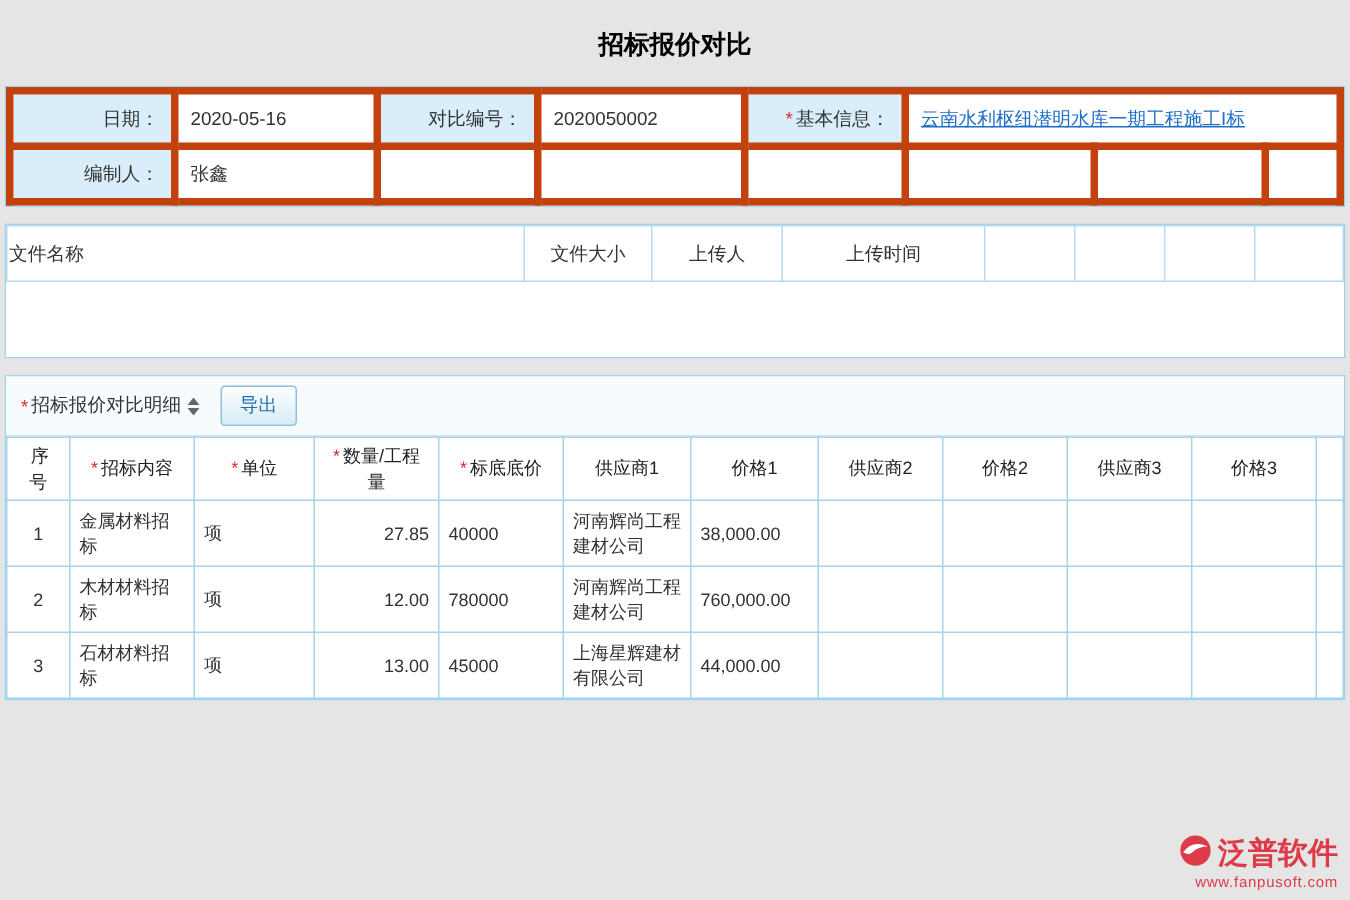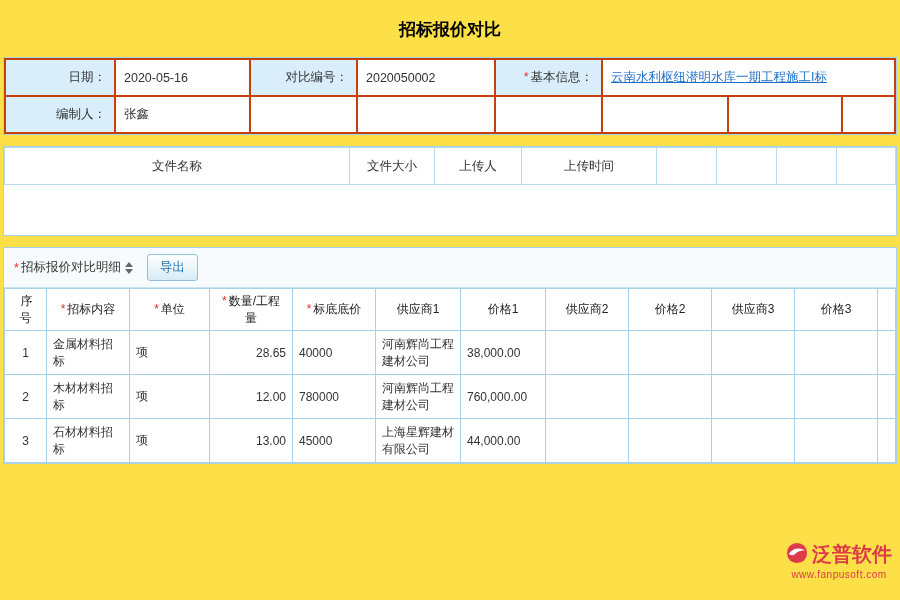--- a/index.html
+++ b/index.html
@@ -1,56 +1,56 @@
 <!DOCTYPE html>
 <html><head>
 <meta charset="utf-8">
 <style>
   * { box-sizing: border-box; }
   html,body { margin:0; padding:0; background:#fff; }
   body { font-family:"Liberation Sans","DejaVu Sans",sans-serif; font-size:12.5px; color:#333; }
-  .page { position:relative; width:900px; height:600px; overflow:hidden; background:#fde047; }
+  .page { position:relative; width:900px; height:600px; overflow:hidden; background:#e5e5e5; }
 
   .title { text-align:center; font-size:17px; font-weight:bold; color:#000; margin:0; padding:18px 0 16px; }
 
   .panel { margin:0 3px 11px; border:1px solid #a8d2e8; background:#fff; }
   .panel-header { background:#cce8f6; border-bottom:1px solid #a8d2e8; padding:5px 10px; color:#222; }
 
   table { border-collapse:collapse; width:100%; table-layout:fixed; }
-  .info-table td { border:2px solid #c2410c; height:37px; padding:0 8px; overflow:hidden; white-space:nowrap;margin-left:48px; }
+  .info-table td { border:5px solid #c2410c; height:37px; padding:0 8px; overflow:hidden; white-space:nowrap;margin-left:48px; }
   .info-table td.lbl { background:#d9eefa; text-align:right; }
   .info-table td.val { background:#fff; text-align:left; }
   .req { color:#e02b2b; margin-right:2px; }
   .link { color:#1e6fc8; text-decoration:underline; cursor:pointer; }
 
   .attach-bar { display:flex; align-items:center; gap:12px; }
   .batch-upload { background:#a9d6ee; color:#5b9bd0; border:1px solid #9ccae5; border-radius:3px;
                   padding:3px 9px; font-size:12px; font-family:inherit; cursor:pointer; }
   .attach-table th { border:1px solid #b7daee; height:37px; font-weight:normal; background:#fff; text-align:center; color:#333; }
-  .attach-table th.first { text-align:center; }
+  .attach-table th.first { text-align:left; }
   .attach-body { height:50px; background:#fff; }
 
   .details-bar { display:flex; align-items:center; padding:6px 10px; background:#f7fbfd; border-bottom:1px solid #cfe3ef; }
   .sort-icon { display:inline-flex; flex-direction:column; gap:2px; margin:0 6px 0 4px; cursor:pointer; }
   .tri-up { width:0; height:0; border-left:4px solid transparent; border-right:4px solid transparent; border-bottom:5px solid #666; }
   .tri-down { width:0; height:0; border-left:4px solid transparent; border-right:4px solid transparent; border-top:5px solid #666; }
   .export-btn { margin-left:8px; background:linear-gradient(#fdfefe,#d7ecf7); border:1px solid #8fc0de;
                 border-radius:3px; color:#1f6fae; padding:4px 12px; font-size:12.5px; font-family:inherit; cursor:pointer; }
 
   .details-table { font-size:12px; }
   .details-table th, .details-table td { border:1px solid #a8d2e8; }
   .details-table th { height:42px; font-weight:normal; text-align:center; padding:2px 8px; color:#222; background:#fff; }
   .details-table td { height:44px; background:#fff; padding:2px 6px; }
   .c-seq   { text-align:center; }
   .c-left  { text-align:left; padding-left:8px; }
   .c-qty   { text-align:right; padding-right:20px; }
   .c-price { text-align:left; padding-left:12px; }
   .c-sup   { text-align:left; line-height:1.35;margin-top:47px; }
 
-  .footer-logo { position:absolute; right:8px; bottom:20px; text-align:center; }
+  .footer-logo { position:absolute; right:8px; bottom:6px; text-align:right; }
   .brand-row { display:flex; align-items:center; justify-content:center; gap:4px; }
   .brand { font-size:20px; font-weight:bold; color:#dd3b4a; }
   .site { font-size:10px; color:#dd3b4a; letter-spacing:.5px; margin-top:1px; }
 </style>
 </head>
 <body>
 
 <div class="page">
 
   <h1 class="title">招标报价对比</h1>
@@ -157,21 +157,21 @@
           <th><span>供应商3</span></th>
           <th><span>价格3</span></th>
           <th></th>
         </tr>
       </thead>
       <tbody>
         <tr>
           <td class="c-seq">1</td>
           <td class="c-left">金属材料招标</td>
           <td class="c-left">项</td>
-          <td class="c-qty">28.65</td>
+          <td class="c-qty">27.85</td>
           <td class="c-left">40000</td>
           <td class="c-sup">河南辉尚工程建材公司</td>
           <td class="c-price">38,000.00</td>
           <td class="c-sup"></td>
           <td class="c-price"></td>
           <td class="c-sup"></td>
           <td class="c-price"></td>
           <td></td>
         </tr>
         <tr>

